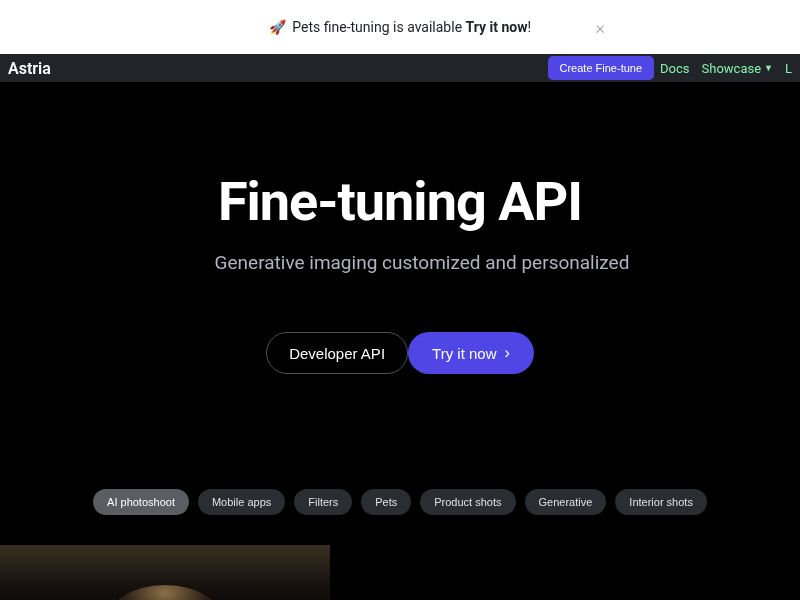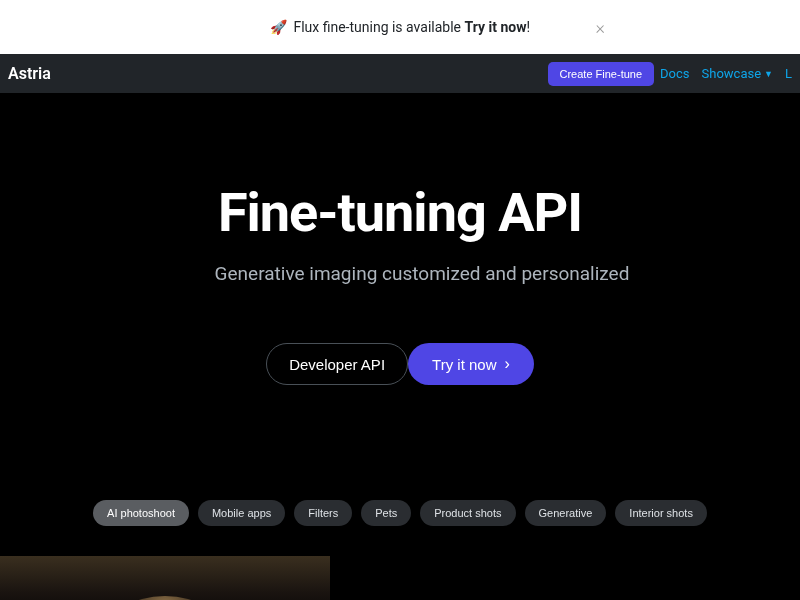--- a/index.html
+++ b/index.html
@@ -2,25 +2,25 @@
 <html><head>
 <meta charset="utf-8">
 <style>
 * { margin: 0; padding: 0; box-sizing: border-box; }
 body { font-family: -apple-system, BlinkMacSystemFont, "Segoe UI", Roboto, sans-serif; background: #000; width: 800px; height: 600px; overflow: hidden; }
 
 .announcement { background: #fff; height: 54px; display: flex; align-items: center; justify-content: center; position: relative; font-size: 14px; color: #212529; }
 .announcement .rocket { margin-right: 6px; }
 .announcement .close { position: absolute; right: 195px; top: 50%; transform: translateY(-50%); color: #999; font-size: 18px; cursor: pointer; font-weight: 300; }
 
-.navbar { background: #212529; height: 39px; display: flex; align-items: center; padding: 0 8px; }
+.navbar { background: #212529; height: 28px; display: flex; align-items: center; padding: 0 8px; }
 .brand { color: #fff; font-weight: 600; font-size: 16px; padding-left: 0; }
 .nav-spacer { flex: 1; }
 .btn-create { background: #4f46e5; color: #fff; border: none; padding: 6px 12px; border-radius: 5px; font-size: 11px; font-weight: 500; cursor: pointer; }
-.nav-link { color: #0ea5e9; font-size: 13px; padding: 0 6px; cursor: pointer; display: flex; align-items: center; gap: 3px; }
+.nav-link { color: #86efac; font-size: 13px; padding: 0 6px; cursor: pointer; display: flex; align-items: center; gap: 3px; }
 .caret { font-size: 9px; }
 
 .hero { text-align: center; padding-top: 88px; color: #fff; }
 .hero h1 { font-size: 54px; font-weight: 700; letter-spacing: -1px; }
 .hero .sub { font-size: 19px; color: #adb5bd; margin-top: 18px; font-weight: 400; margin-left: 44px; }
 .hero-buttons { margin-top: 58px; display: flex; justify-content: center; }
 .btn-outline { background: transparent; color: #fff; border: 1.5px solid #495057; padding: 11px 22px; border-radius: 24px; font-size: 15px; font-weight: 500; cursor: pointer; }
 .btn-primary { background: #4f46e5; color: #fff; border: none; padding: 12px 24px; border-radius: 24px; font-size: 15px; font-weight: 500; cursor: pointer; display: flex; align-items: center; gap: 8px; }
 .chev { font-size: 16px; font-weight: 300; }
 
@@ -31,21 +31,21 @@
 .gallery { margin-top: 30px; padding-left: 0; }
 .thumb { width: 330px; height: 60px; background: linear-gradient(180deg, #3a2f1f 0%, #1a1410 60%, #0a0806 100%); position: relative; overflow: hidden; }
 .thumb::before { content:""; position:absolute; left:50%; top:40px; transform:translateX(-50%); width:120px; height:80px; background: radial-gradient(ellipse 60px 40px at 50% 10%, #8b6f47 0%, #2a1f15 70%); border-radius: 50% 50% 40% 40%; }
 </style>
 </head>
 <body>
 
 <div class="announcement">
   <span class="rocket">🚀</span>
   <span>
-    <span>Flux fine-tuning is available </span><b>Try it now</b><span>!</span>
+    <span>Pets fine-tuning is available </span><b>Try it now</b><span>!</span>
   </span>
   <span class="close">×</span>
 </div>
 
 <div class="navbar">
   <div class="brand">Astria</div>
   <div class="nav-spacer"></div>
   <button class="btn-create">Create Fine-tune</button>
   <div class="nav-link">Docs</div>
   <div class="nav-link">

